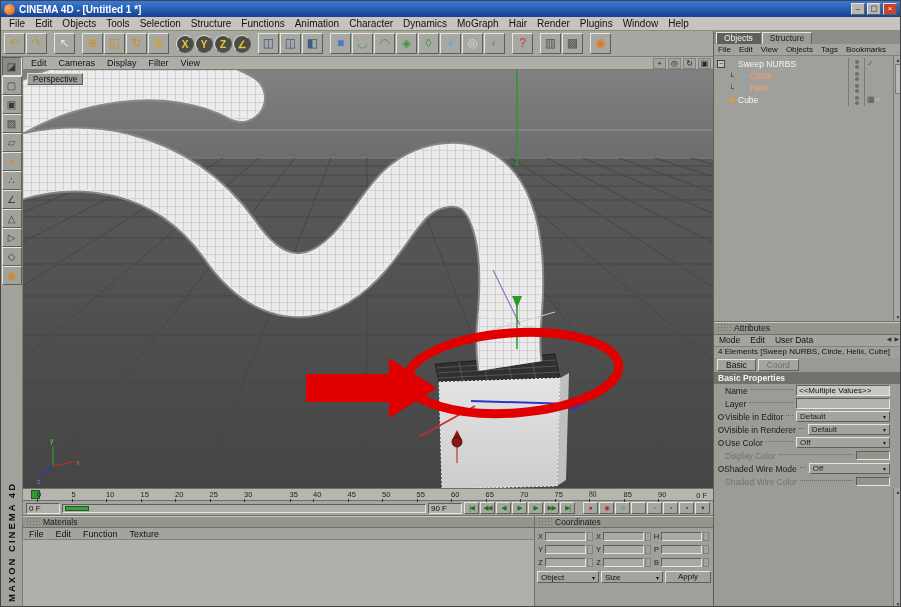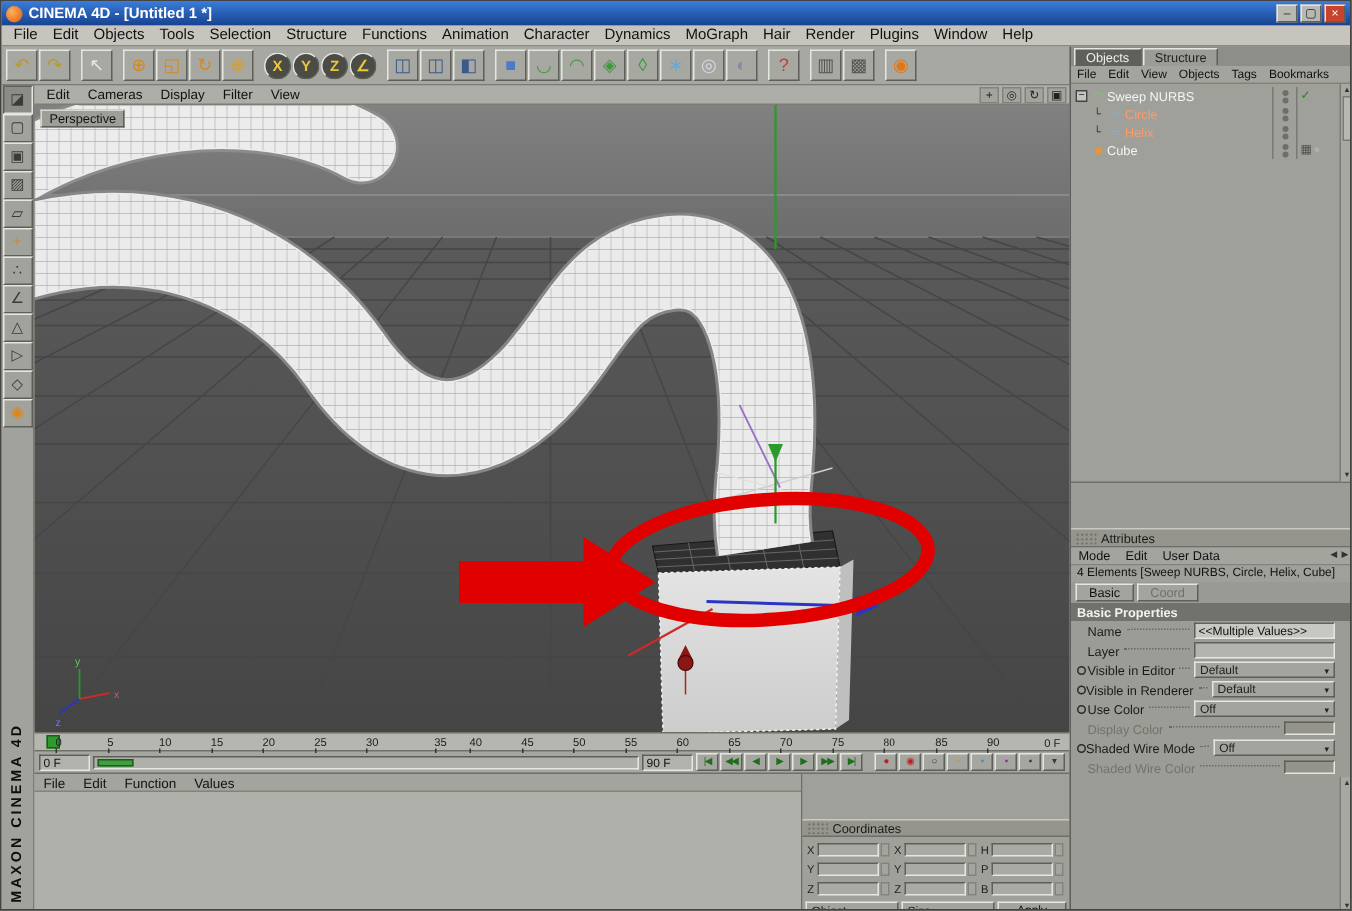--- a/index.html
+++ b/index.html
@@ -43,21 +43,21 @@
   .tick::after{content:"";position:absolute;left:0;top:9px;width:1px;height:3px;background:#333;}
   #frame-marker{position:absolute;left:8px;top:1px;bottom:1px;width:9px;background:#2f9a2f;border:1px solid #1c5c1c;}
   #ruler-right{position:absolute;right:6px;top:2px;font-size:7.5px;color:#222;}
   #transport{height:15px;background:#a6a6a0;display:flex;align-items:center;gap:2px;padding:0 3px;border-bottom:1px solid #6f6f69;}
   .tfield{width:34px;height:11px;font-size:8px;line-height:9px;padding:0 2px;background:#b2b2ac;border:1px solid;border-color:#5f5f5a #e6e6e0 #e6e6e0 #5f5f5a;color:#111;}
   #slider{flex:1;height:9px;position:relative;background:#b0b0aa;border:1px solid;border-color:#5f5f5a #e6e6e0 #e6e6e0 #5f5f5a;}
   #slider-handle{position:absolute;left:2px;top:1px;width:24px;height:5px;background:#3f9f3f;border:1px solid #1c5c1c;}
   .pbtn{min-width:15px;height:12px;font-size:6.5px;letter-spacing:-1px;line-height:10px;text-align:center;background:#a6a6a0;border:1px solid;border-color:#e6e6e0 #5f5f5a #5f5f5a #e6e6e0;padding:0 1px;}
   
   #bottom-panels{height:92px;display:flex;background:#9a9a94;}
-  .ptitle{height:12px;background:#95958d;display:flex;align-items:center;border-bottom:1px solid #6f6f69;border-top:1px solid #c9c9c3;margin-top:30px;}
+  .ptitle{height:12px;background:#95958d;display:flex;align-items:flex-start;border-bottom:1px solid #6f6f69;border-top:1px solid #c9c9c3;}
   .ptitle .t{font-size:8.5px;color:#1a1a1a;}
   #materials{flex:1;display:flex;flex-direction:column;border-right:1px solid #6f6f69;}
   #materials-menu{height:12px;background:#a4a49e;display:flex;align-items:center;border-bottom:1px solid #83837d;}
   .mmitem{font-size:9px;padding:0 6px;color:#111;}
   #materials-body{flex:1;background:#b0b0aa;}
   #coords{width:178px;display:flex;flex-direction:column;background:#a0a09a;}
   #coord-grid{display:flex;gap:2px;padding:3px 2px 0 2px;}
   .cgroup{width:56px;}
   .crow{display:flex;align-items:center;height:11px;margin-bottom:2px;gap:1px;}
   .clab{width:7px;font-size:7.5px;color:#222;text-align:center;}
@@ -387,25 +387,29 @@
                 <span class="pbtn" style="color: rgb(202, 160, 32);">▪</span>
                 <span class="pbtn" style="color: rgb(32, 160, 202);">▪</span>
                 <span class="pbtn" style="color: rgb(154, 32, 202);">▪</span>
                 <span class="pbtn" style="color: rgb(58, 58, 58);">▪</span>
                 <span class="pbtn" style="color: rgb(58, 58, 58);">▾</span>
               </span>
           </div>
 
           <div id="bottom-panels">
             <div id="materials">
+              <div class="ptitle">
+                  <span class="grip"></span>
+                  <span class="t">Materials</span>
+                </div>
               <div id="materials-menu">
                   <span class="mmitem">File</span>
                   <span class="mmitem">Edit</span>
                   <span class="mmitem">Function</span>
-                  <span class="mmitem">Values</span>
+                  <span class="mmitem">Texture</span>
                 </div>
               <div id="materials-body"></div>
             </div>
             <div id="coords">
               <div class="ptitle">
                   <span class="grip"></span>
                   <span class="t">Coordinates</span>
                 </div>
               <div id="coord-grid">
                   <div class="cgroup">

